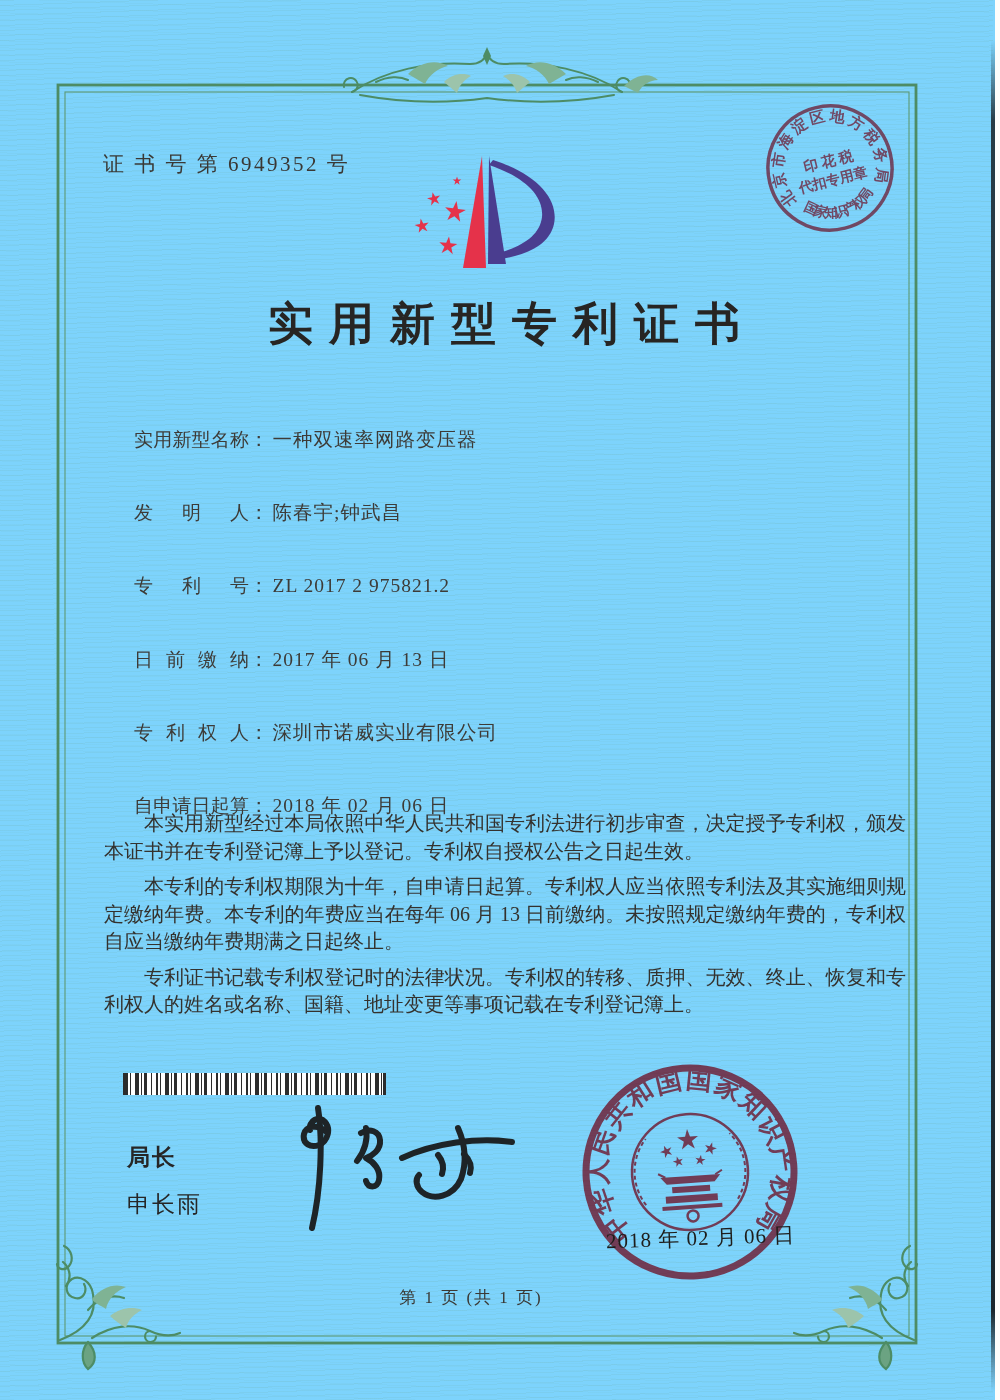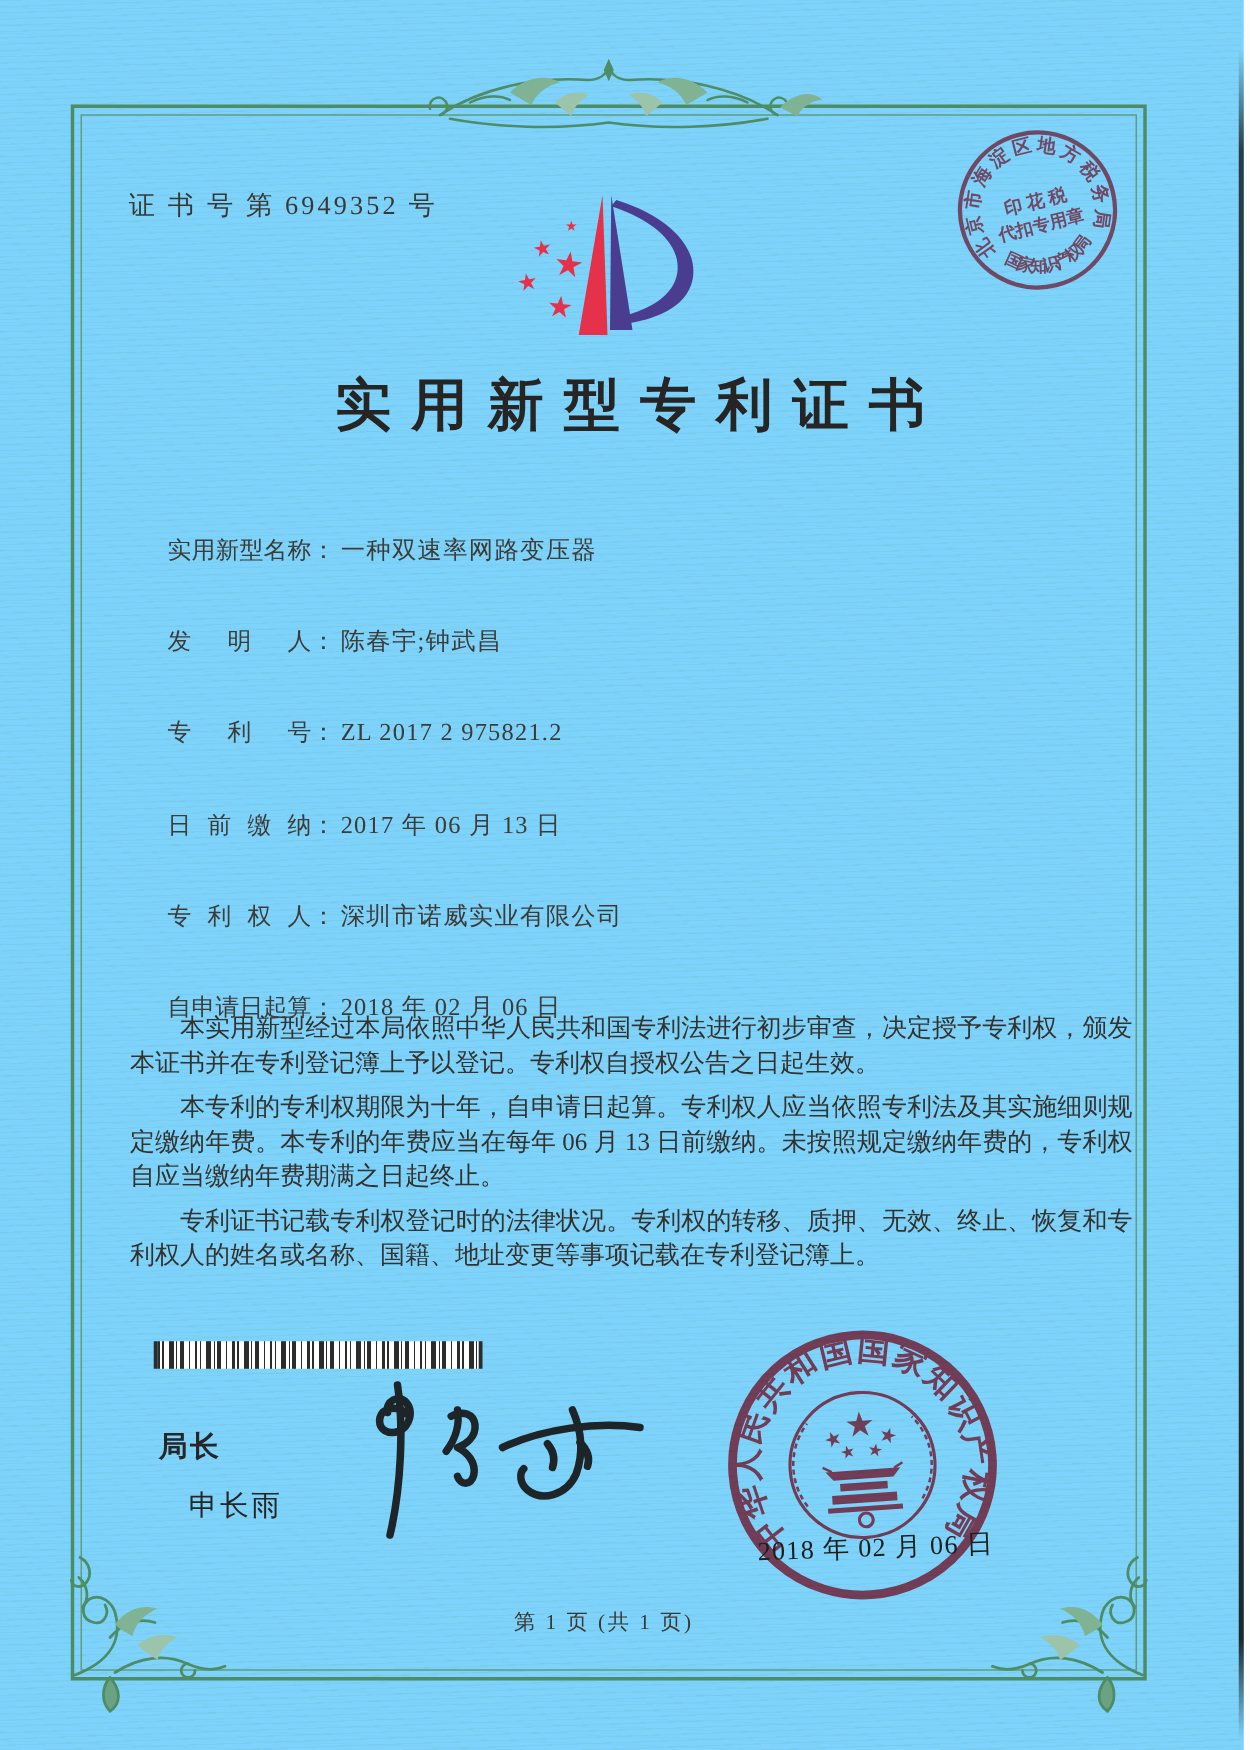--- a/index.html
+++ b/index.html
@@ -48,30 +48,30 @@
   .barcode{
     position:absolute;left:123px;top:1073px;width:257px;height:22px;
     background:repeating-linear-gradient(90deg,
       #2c2c2c 0 2px,#fff 2px 4px,#2c2c2c 4px 5px,#fff 5px 9px,
       #2c2c2c 9px 13px,#fff 13px 15px,#2c2c2c 15px 16px,#fff 16px 18px,
       #2c2c2c 18px 21px,#fff 21px 25px,#2c2c2c 25px 26px,#fff 26px 30px);
     border-left:3px solid #2c2c2c;border-right:3px solid #2c2c2c;
   }
   .director{position:absolute;left:127px;top:1142px;font-family:"Liberation Sans","DejaVu Sans",sans-serif;color:#262626;}
   .director .t{font-size:23px;letter-spacing:2px;font-weight:bold;}
-  .director .n{font-size:23px;letter-spacing:2px;margin-top:16px;margin-left:24px;}
+  .director .n{font-size:23px;letter-spacing:2px;margin-top:16px;}
   .signature{position:absolute;left:262px;top:1100px;}
   .seal{position:absolute;left:568px;top:1050px;mix-blend-mode:multiply;opacity:.93;transform:rotate(-4deg);}
   .seal-date{
     position:absolute;left:606px;top:1224px;font-size:21px;color:#1e1d1b;
     letter-spacing:1px;transform:rotate(-2deg);
   }
   .tax-stamp{position:absolute;left:748px;top:86px;mix-blend-mode:multiply;opacity:.92;transform:rotate(-14deg);}
   .footer{
-    position:absolute;left:54px;top:1286px;width:858px;text-align:center;
+    position:absolute;left:42px;top:1286px;width:858px;text-align:center;
     font-size:17px;letter-spacing:2px;color:#3a3834;
   }
 </style>
 </head>
 <body>
 
 <div class="paper">
 
   <div class="texture"></div>
 

